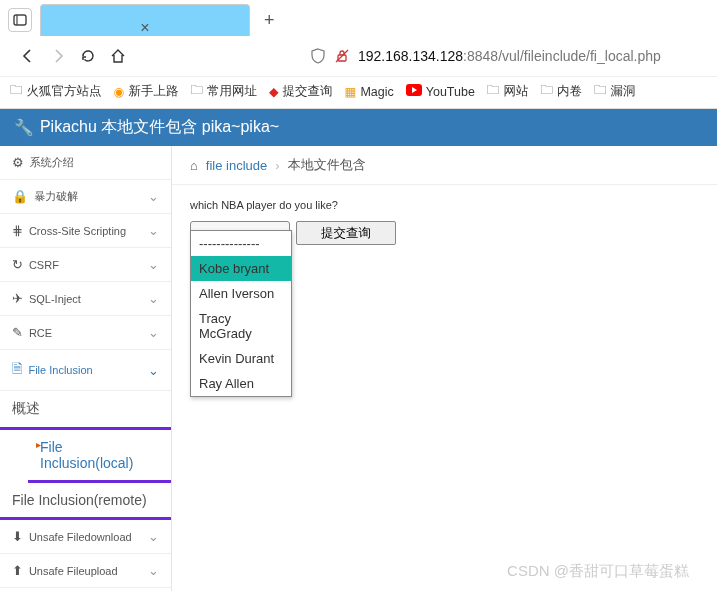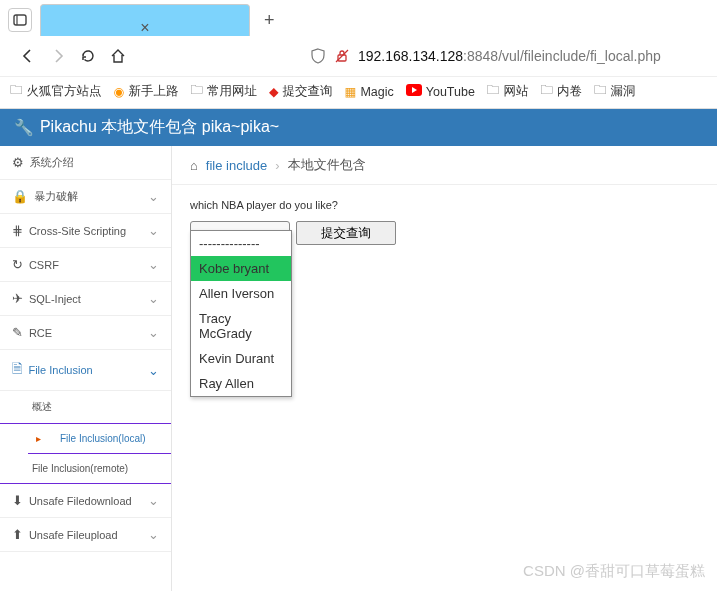--- a/index.html
+++ b/index.html
@@ -29,39 +29,39 @@
 .app-header { background: #337ab7; color: #fff; padding: 8px 14px; font-size: 16px; display: flex; align-items: center; gap: 6px; }
 
 
 .app-body { display: flex; height: calc(591px - 36px - 40px - 30px - 38px); }
 .sidebar { width: 172px; border-right: 1px solid #e5e5e5; overflow-y: auto; }
 .side-item { display: flex; align-items: center; padding: 9px 12px; border-bottom: 1px solid #eee; color: #555; gap: 6px; cursor: pointer; position: relative; }
 .side-item .lbl { flex: 1; font-size: 11px; }
 .side-item .chev { color: #999; }
 .side-item.active { color: #337ab7; }
 .side-item.active .chev { color: #337ab7; }
-.sub-item { padding: 9px 12px 9px 32px; border-bottom: 1px solid #6d28d9; font-size: 10px; color: #555; position: relative; }
+.sub-item { padding: 9px 12px 9px 12px; border-bottom: 3px solid #6d28d9; font-size: 14px; color: #555; position: relative; }
 .sub-item.active { color: #337ab7; margin-left: 28px; }
 .sub-item.active::before { content: "▸"; position: absolute; left: 8px; color: #dd5500; font-size: 10px; }
 
 
 .content { flex: 1; position: relative; }
 .breadcrumb { display: flex; align-items: center; padding: 10px 18px; border-bottom: 1px solid #eee; gap: 8px; color: #555; font-size: 13px; }
 .breadcrumb a { color: #337ab7; text-decoration: none; }
 .question { padding: 14px 18px 10px; font-size: 11px; color: #333; }
 .form-row { padding: 0 18px; display: flex; gap: 6px; align-items: flex-start; }
 .select-box { width: 100px; height: 24px; border: 1px solid #888; border-radius: 3px; background: #f7f7f7; display: flex; align-items: center; padding: 0 6px; font-size: 12px; color: #333; position: relative; }
 .select-box::after { content: ""; border-left: 4px solid transparent; border-right: 4px solid transparent; border-top: 5px solid #555; position: absolute; right: 6px; }
 .submit-btn { height: 24px; border: 1px solid #888; background: #efefef; padding: 0 24px; font-size: 12.5px; border-radius: 2px; }
 
 .dropdown { position: absolute; left: 18px; top: 84px; width: 102px; border: 1px solid #888; background: #fff; box-shadow: 1px 2px 4px rgba(0,0,0,0.2); }
 .dropdown .opt { padding: 5px 8px; font-size: 13px; color: #333; }
-.dropdown .opt.sel { background: #22c55e; }
-
-.watermark { position: absolute; right: 12px; bottom: 10px; color: #ccc; font-size: 15px; }
+.dropdown .opt.sel { background: #14b8a6; }
+
+.watermark { position: absolute; right: 28px; bottom: 10px; color: #ccc; font-size: 15px; }
 svg { width: 16px; height: 16px; }
 </style>
 </head>
 <body>
 
 <div class="browser-top">
   <div class="tab-strip">
     <div class="tab-btn">
       <svg viewBox="0 0 16 16">
           <rect x="2" y="3" width="12" height="10" rx="2" fill="none" stroke="#444" stroke-width="1.4"></rect>

